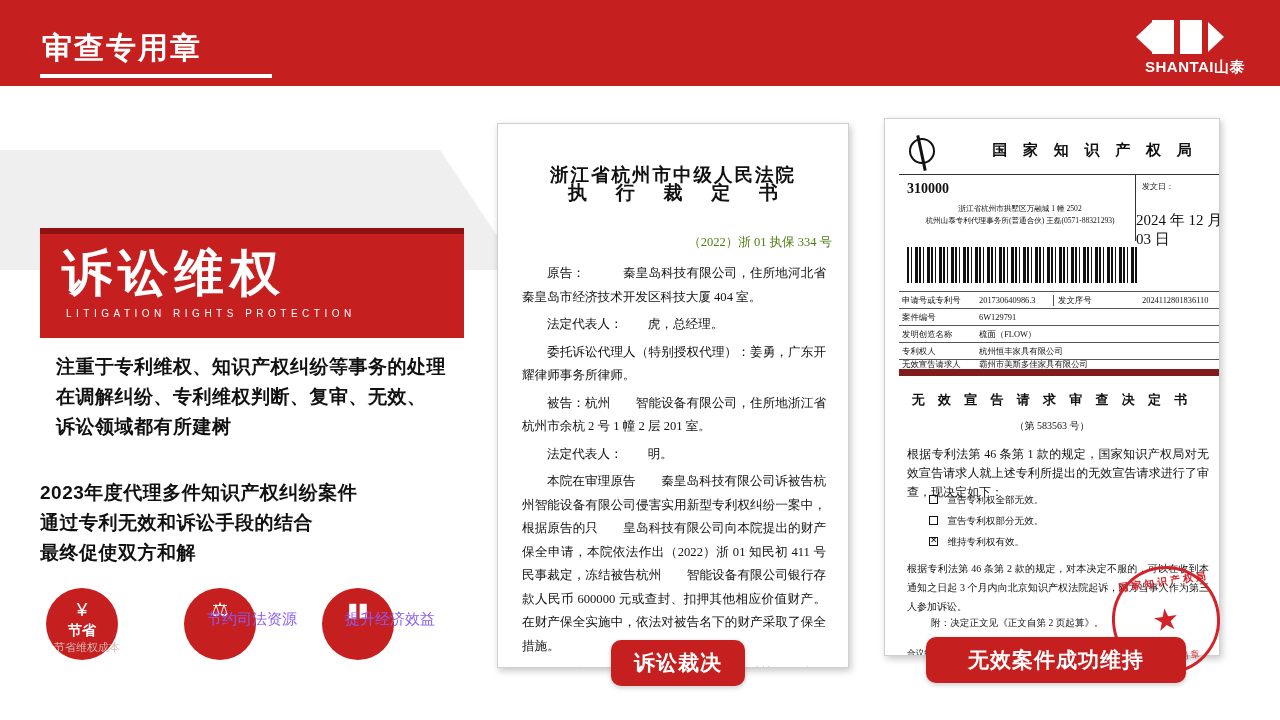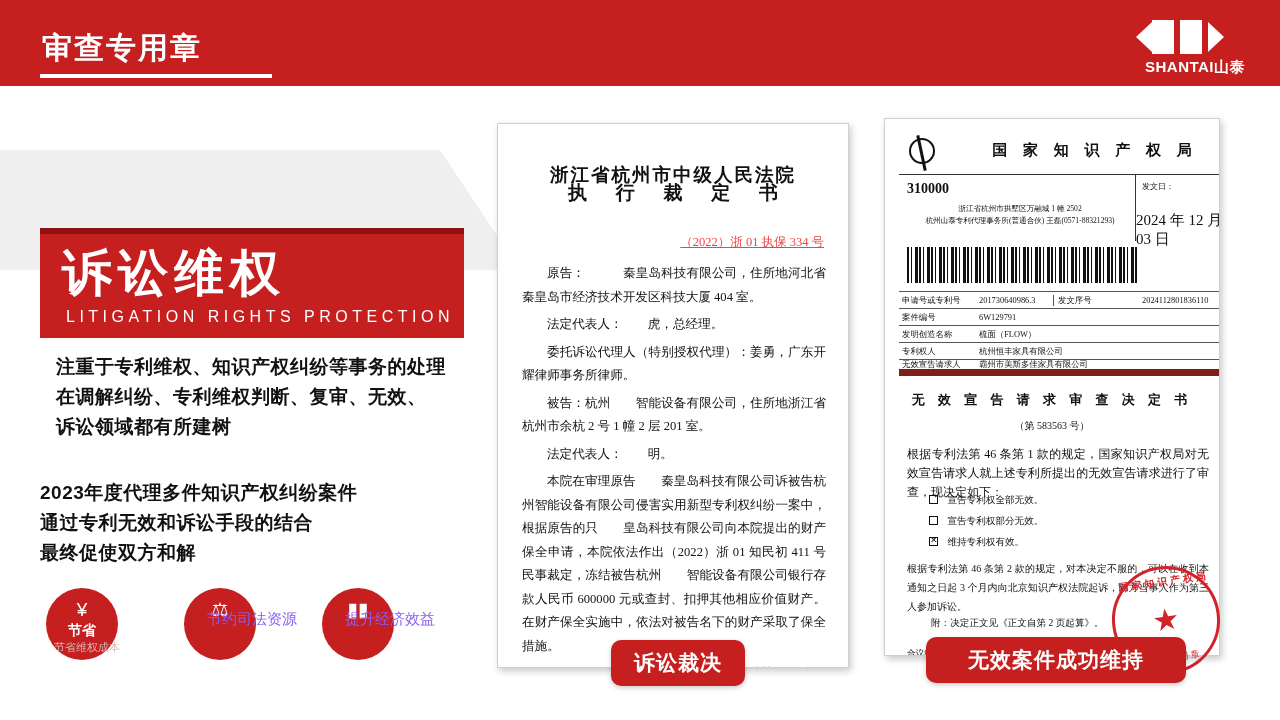--- a/index.html
+++ b/index.html
@@ -66,21 +66,21 @@
     position: absolute; left: 40px; top: 228px; width: 424px; height: 6px;
     background: #8f1111;
   }
   .band-title {
     position: absolute; left: 62px; top: 240px;
     font-size: 50px; font-weight: bold; color: #ffffff; letter-spacing: 6px;
     font-family: "Liberation Serif", serif;
   }
   .band-sub {
     position: absolute; left: 66px; top: 308px;
-    font-size: 16px; color: #ffffff; letter-spacing: 4.5px;
+    font-size: 10px; color: #ffffff; letter-spacing: 4.5px;
   }
 
   
   .body-block {
     position: absolute; left: 56px; top: 352px; width: 460px;
   }
   .body-line {
     font-size: 19px; font-weight: bold; color: #111111;
     line-height: 30px; letter-spacing: 0.5px;
   }
@@ -127,22 +127,22 @@
     position: absolute; left: 0; top: 18px; width: 100%; text-align: center;
     font-family: "Liberation Serif", serif; font-size: 18.5px; font-weight: bold;
     letter-spacing: 2px; color: #111; margin-top: 20px;
   }
   .d1-title2 {
     position: absolute; left: 0; top: 56px; width: 100%; text-align: center;
     font-family: "Liberation Serif", serif; font-size: 19px; font-weight: bold;
     letter-spacing: 12px; color: #111; text-indent: 12px;
   }
   .d1-case {
-    position: absolute; right: 24px; top: 110px;
-    font-family: "Liberation Serif", serif; font-size: 12.5px; color: #ef4444; text-decoration: underline;
+    position: absolute; right: 16px; top: 110px;
+    font-family: "Liberation Serif", serif; font-size: 12.5px; color: #4d7c0f;
   }
   .d1-body {
     position: absolute; left: 20px; top: 134px; width: 312px;
     font-family: "Liberation Serif", serif; font-size: 12.6px; line-height: 23.5px;
     color: #111; text-align: justify;
   }
   .d1-body p { margin: 4px; }
   .indent { text-indent: 25px; }
 
   

